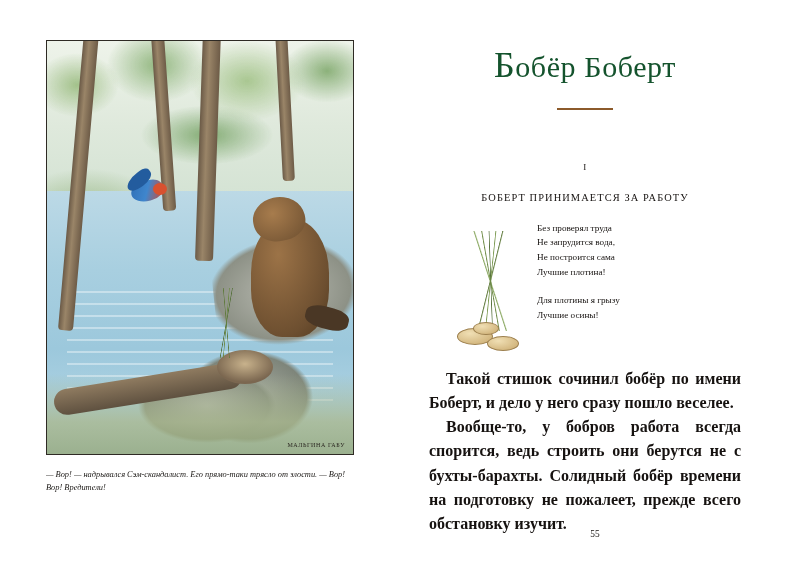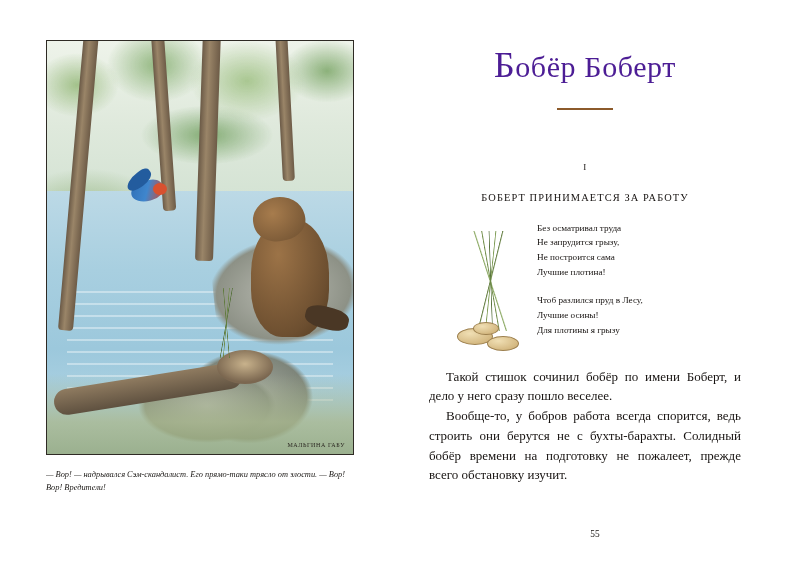--- a/index.html
+++ b/index.html
@@ -197,21 +197,21 @@
     position: relative;
     width: 400px;
     height: 567px;
     box-sizing: border-box;
     padding: 36px 58px 26px 30px;
   }
   .chapter-title {
     text-align: center;
     font-size: 30px;
     letter-spacing: .6px;
-    color: #4c1d95;
+    color: #14532d;
     margin: 8px 0 0 0;
     font-weight: normal;
   }
   .chapter-title .drop {
     font-size: 36px;
   }
   .rule {
     width: 56px;
     height: 1.5px;
     background: #8c5a2b;
@@ -263,23 +263,24 @@
     position: absolute;
     border-radius: 50%;
     background: radial-gradient(ellipse at 35% 30%, #f0dfb4, #c9a96d);
     border: .6px solid #9c7f4d;
   }
   .s1 { left: 14px; bottom: 10px; width: 34px; height: 15px; }
   .s2 { left: 44px; bottom: 4px; width: 30px; height: 13px; }
   .s3 { left: 30px; bottom: 20px; width: 24px; height: 11px; }
   .body-text {
     margin-top: 18px;
-    font-size: 13px;
+    font-size: 16px;
     line-height: 1.52;
     text-align: justify;
+    font-weight: bold;
   }
   .body-text p {
     margin: 0;
     text-indent: 17px;
   }
   .page-number {
     position: absolute;
     left: 0; right: 8px;
     bottom: 28px;
     text-align: center;
@@ -336,28 +337,27 @@
     <div class="section-title">БОБЕРТ ПРИНИМАЕТСЯ ЗА РАБОТУ</div>
 
     <div class="verse-block">
       <div class="vignette">
         <div class="v-grass"></div>
         <div class="v-stone s1"></div>
         <div class="v-stone s2"></div>
         <div class="v-stone s3"></div>
       </div>
       <div class="verse">
-        <p>Без осматривал труда</p>
-        <p>Не запрудится грызу,</p>
+        <p>Без проверял труда</p>
+        <p>Не запрудится вода,</p>
         <p>Не построится сама</p>
         <p>Лучшие плотина!</p>
         <div class="stanza-gap"></div>
-        <p>Чтоб разлился пруд в Лесу,</p>
+        <p>Для плотины я грызу</p>
         <p>Лучшие осины!</p>
-        <p>Для плотины я грызу</p>
       </div>
     </div>
 
     <div class="body-text">
       <p>Такой стишок сочинил бобёр по имени Боберт, и дело у него сразу пошло веселее.</p>
       <p>Вообще-то, у бобров работа всегда спорится, ведь строить они берутся не с бухты-барахты. Солидный бобёр времени на подготовку не пожалеет, прежде всего обстановку изучит.</p>
     </div>
 
     <div class="page-number">55</div>
   </div>

